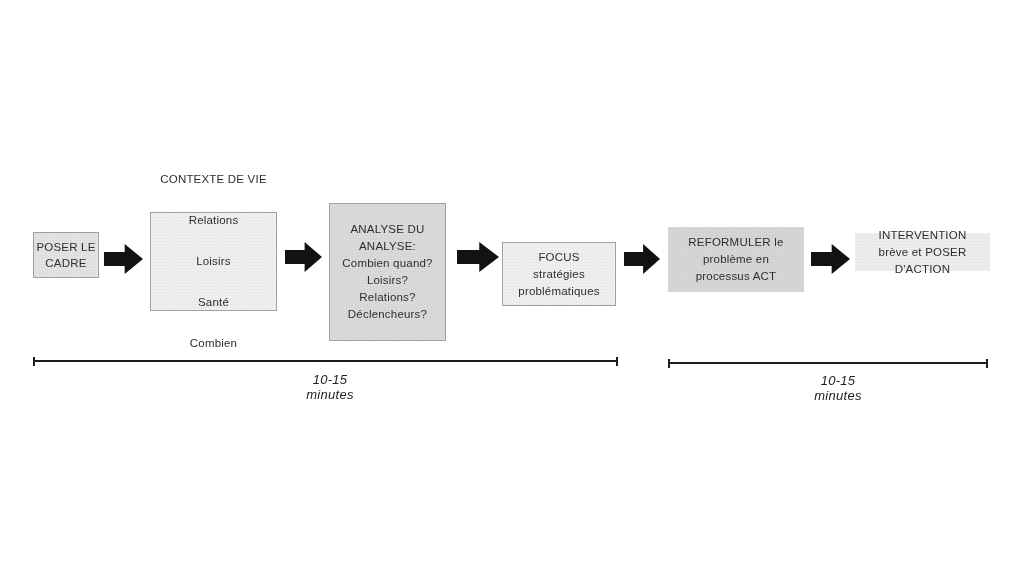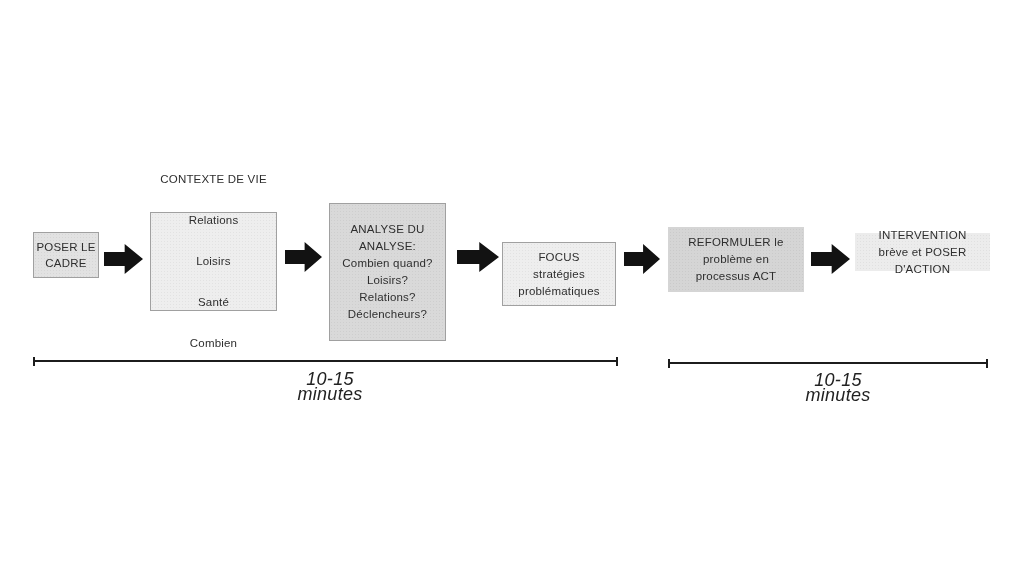--- a/index.html
+++ b/index.html
@@ -64,21 +64,21 @@
   .bracket .tick-left  { left: 0; }
   .bracket .tick-right { right: 0; }
   .bracket-1 { left: 33px;  top: 360px; width: 585px; }
   .bracket-2 { left: 668px; top: 362px; width: 320px; }
 
   .bracket-label {
     position: absolute;
     width: 120px;
     text-align: center;
     font-style: italic;
-    font-size: 18px;
+    font-size: 13px;
     line-height: 15px;
     color: #222222;
     letter-spacing: 0.3px;
   }
   .bracket-label-1 { left: 270px; top: 372px; }
   .bracket-label-2 { left: 778px; top: 373px; }
 </style>
 </head>
 <body>
 

